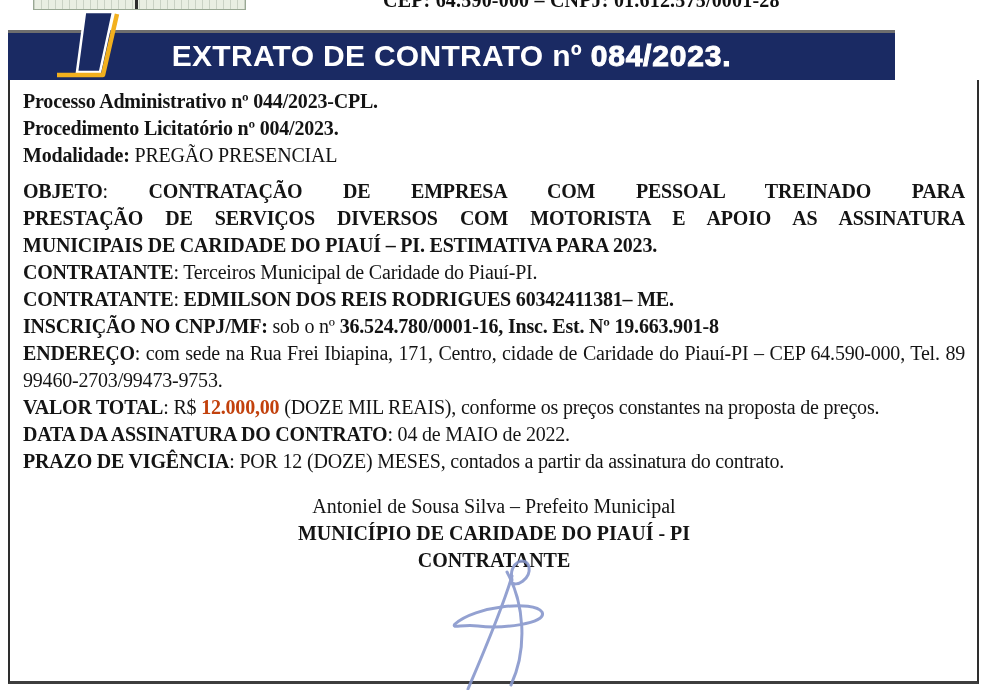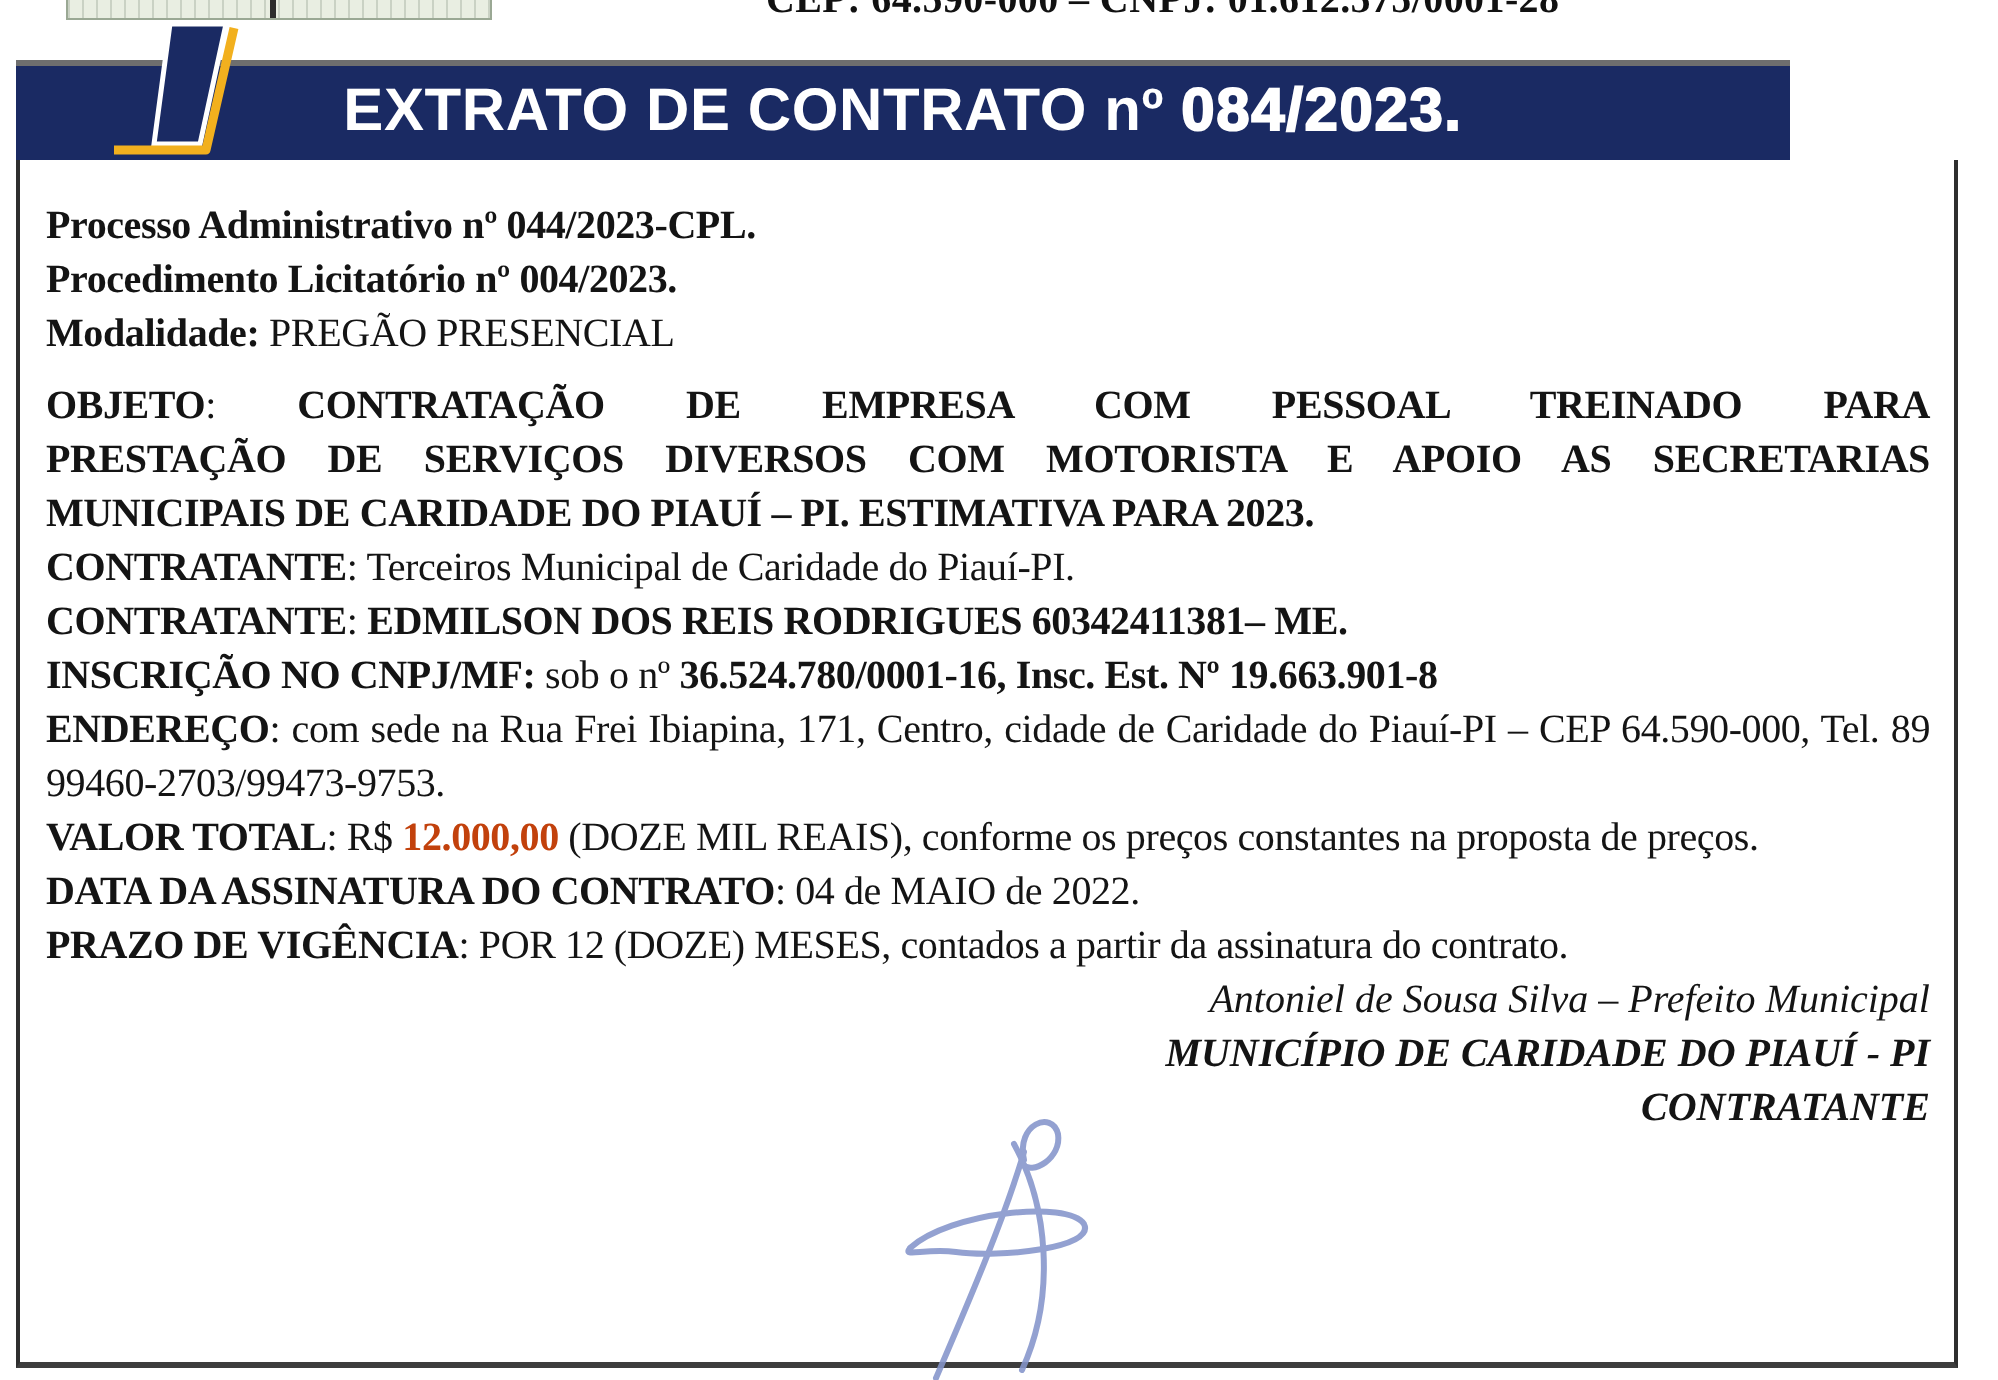--- a/index.html
+++ b/index.html
@@ -26,30 +26,30 @@
   .header-title{
     font-family:"Liberation Sans", sans-serif;font-weight:bold;color:#ffffff;
     font-size:30px;line-height:46px;text-align:center;letter-spacing:.3px;
   }
   .title-num{-webkit-text-stroke:1px #ffffff;letter-spacing:.8px;}
   .logo{position:absolute;left:40px;top:8px;z-index:2;}
   
   .content-box{
     position:absolute;left:8px;top:80px;width:971px;height:604px;box-sizing:border-box;
     border-left:2px solid #2e2e2e;border-right:2px solid #2e2e2e;border-bottom:3px solid #3d3d3d;
-    padding:20px 12px 0 13px;
+    padding:8px 12px 0 13px;
   }
   .content-box p{margin:0;font-size:20px;line-height:27px;letter-spacing:-0.2px;}
   .jst{text-align:justify;}
   .jline{display:block;text-align:justify;text-align-last:justify;}
   .gap-before{margin-top:9px !important;}
   .b{font-weight:bold;}
   .r{font-weight:normal;}
   .g{font-weight:bold;color:#c2410c;}
-  .sig-block{text-align:right;font-style:italic;}
+  .sig-block{margin-top:18px;text-align:center;}
   .sig-block .ln{font-size:20px;line-height:27px;}
   
   .signature{position:absolute;left:428px;top:548px;z-index:3;}
 </style>
 </head>
 <body>
 
 <div class="page">
 
   <div class="top-strip">
@@ -66,21 +66,21 @@
     <path d="M77,6 L63,67 L17,67" fill="none" stroke="#f2b01e" stroke-width="4.5" stroke-linejoin="round"></path>
   </svg>
 
   <div class="content-box">
     <p class="b">Processo Administrativo nº 044/2023-CPL.</p>
     <p class="b">Procedimento Licitatório nº 004/2023.</p>
     <p><span class="b">Modalidade:</span><span class="r"> PREGÃO PRESENCIAL</span></p>
 
     <p class="gap-before">
       <span class="jline"><span class="b">OBJETO</span><span class="r">: </span><span class="b">CONTRATAÇÃO DE EMPRESA COM PESSOAL TREINADO PARA</span></span>
-      <span class="jline b">PRESTAÇÃO DE SERVIÇOS DIVERSOS COM MOTORISTA E APOIO AS SECRETARIAS</span>
+      <span class="jline b">PRESTAÇÃO DE SERVIÇOS DIVERSOS COM MOTORISTA E APOIO AS ASSINATURA</span>
       <span class="b" style="display:block;">MUNICIPAIS DE CARIDADE DO PIAUÍ – PI. ESTIMATIVA PARA 2023.</span>
     </p>
 
     <p><span class="b">CONTRATANTE</span><span class="r">: Terceiros Municipal de Caridade do Piauí-PI.</span></p>
 
     <p><span class="b">CONTRATANTE</span><span class="r">: </span><span class="b">EDMILSON DOS REIS RODRIGUES 60342411381– ME.</span></p>
 
     <p><span class="b">INSCRIÇÃO NO CNPJ/MF:</span><span class="r"> sob o nº </span><span class="b">36.524.780/0001-16, Insc. Est. Nº 19.663.901-8</span></p>
 
     <p class="jst"><span class="b">ENDEREÇO</span><span class="r">: com sede na Rua Frei Ibiapina, 171, Centro, cidade de Caridade do Piauí-PI – CEP 64.590-000, Tel. 89 99460-2703/99473-9753.</span></p>

